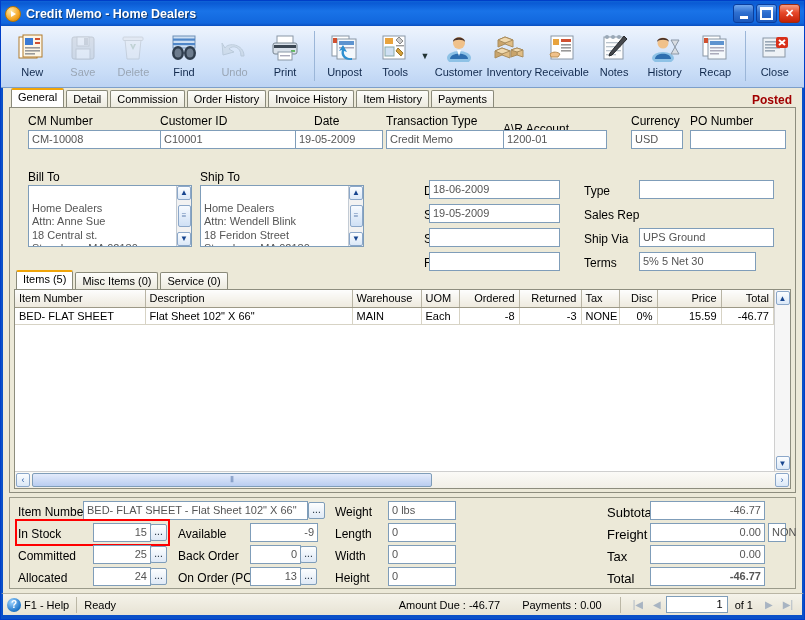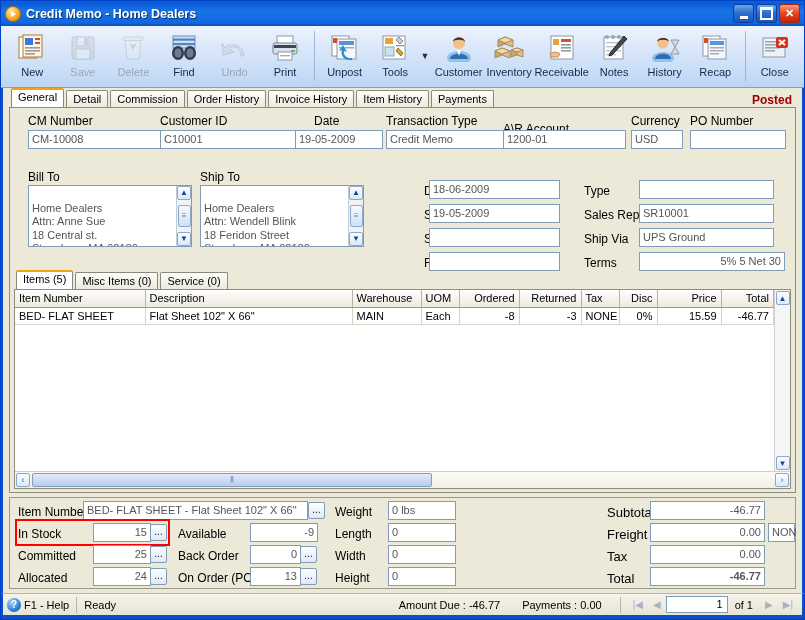--- a/index.html
+++ b/index.html
@@ -504,21 +504,21 @@
         <div class="fld-label" style="left:146px;top:2px;">Customer ID</div>
         <div class="fld ro" style="left:146px;top:18px;width:138px;">C10001</div>
 
         <div class="fld-label" style="left:281px;top:2px;padding-left:19px;">Date</div>
         <div class="fld ro" style="left:281px;top:18px;width:88px;">19-05-2009</div>
 
         <div class="fld-label" style="left:372px;top:2px;">Transaction Type</div>
         <div class="fld ro" style="left:372px;top:18px;width:121px;">Credit Memo</div>
 
         <div class="fld-label" style="left:489px;top:2px;margin-top:8px;">A\R Account</div>
-        <div class="fld ro" style="left:489px;top:18px;width:123px;">1200-01</div>
+        <div class="fld ro" style="left:489px;top:18px;width:104px;">1200-01</div>
 
         <div class="fld-label" style="left:617px;top:2px;">Currency</div>
         <div class="fld ro" style="left:617px;top:18px;width:52px;">USD</div>
 
         <div class="fld-label" style="left:676px;top:2px;">PO Number</div>
         <div class="fld ro" style="left:676px;top:18px;width:96px;"></div>
       </div>
 
       <div style="position:relative;height:96px;flex:0 0 96px;">
 
@@ -557,27 +557,26 @@
         <div class="fld-label" style="left:410px;top:60px;">Store ID</div>
         <div class="fld ro" style="left:415px;top:56px;width:131px;"></div>
 
         <div class="fld-label" style="left:410px;top:84px;">FOB</div>
         <div class="fld ro" style="left:415px;top:80px;width:131px;"></div>
 
         <div class="fld-label" style="left:570px;top:12px;">Type</div>
         <div class="fld ro" style="left:625px;top:8px;width:135px;"></div>
 
         <div class="fld-label" style="left:570px;top:36px;">Sales Rep</div>
-        <div class="fld ro" style="left:625px;top:32px;width:135px;">SR10001</div>
 
         <div class="fld-label" style="left:570px;top:60px;">Ship Via</div>
         <div class="fld ro" style="left:625px;top:56px;width:135px;">UPS Ground</div>
 
         <div class="fld-label" style="left:570px;top:84px;">Terms</div>
-        <div class="fld ro" style="left:625px;top:80px;width:146px;text-align:right;">5% 5 Net 30</div>
+        <div class="fld ro" style="left:625px;top:80px;width:117px;">5% 5 Net 30</div>
       </div>
 
       <div class="gridwrap">
         <div class="gridtabs">
           <div class="tab active">Items (5)</div>
           <div class="tab">Misc Items (0)</div>
           <div class="tab">Service (0)</div>
         </div>
 
         <div class="grid">
@@ -681,21 +680,21 @@
       <div class="fld ro" style="left:378px;top:47px;width:68px;">0</div>
 
       <div class="fld-label" style="left:325px;top:73px;text-align:right;">Height</div>
       <div class="fld ro" style="left:378px;top:69px;width:68px;">0</div>
 
       <div class="tot-label" style="left:597px;top:7px;">Subtotal</div>
       <div class="fld ro" style="left:640px;top:3px;width:115px;text-align:right;">-46.77</div>
 
       <div class="tot-label" style="left:597px;top:29px;">Freight</div>
       <div class="fld ro" style="left:640px;top:25px;width:115px;text-align:right;">0.00</div>
-      <div class="non-box" style="left:758px;top:25px;width:27px;">NON</div>
+      <div class="non-box" style="left:758px;top:25px;width:18px;">NON</div>
 
       <div class="tot-label" style="left:597px;top:51px;">Tax</div>
       <div class="fld ro" style="left:640px;top:47px;width:115px;text-align:right;">0.00</div>
 
       <div class="tot-label" style="left:597px;top:73px;">Total</div>
       <div class="fld ro total-val" style="left:640px;top:69px;width:115px;">-46.77</div>
     </div>
     <div style="height:4px;flex:0 0 4px;"></div>
   </div>
 

